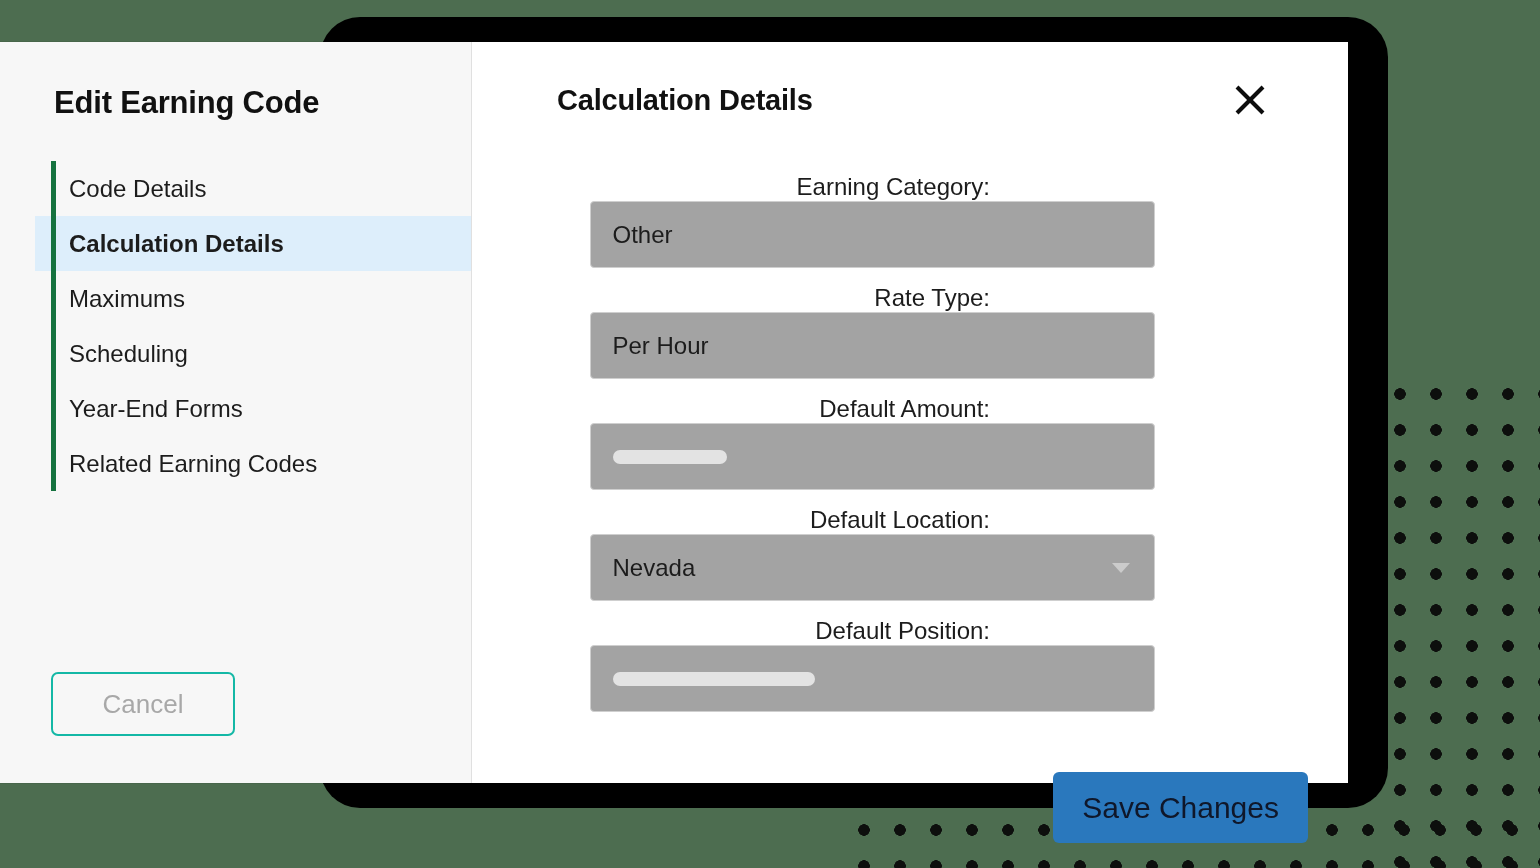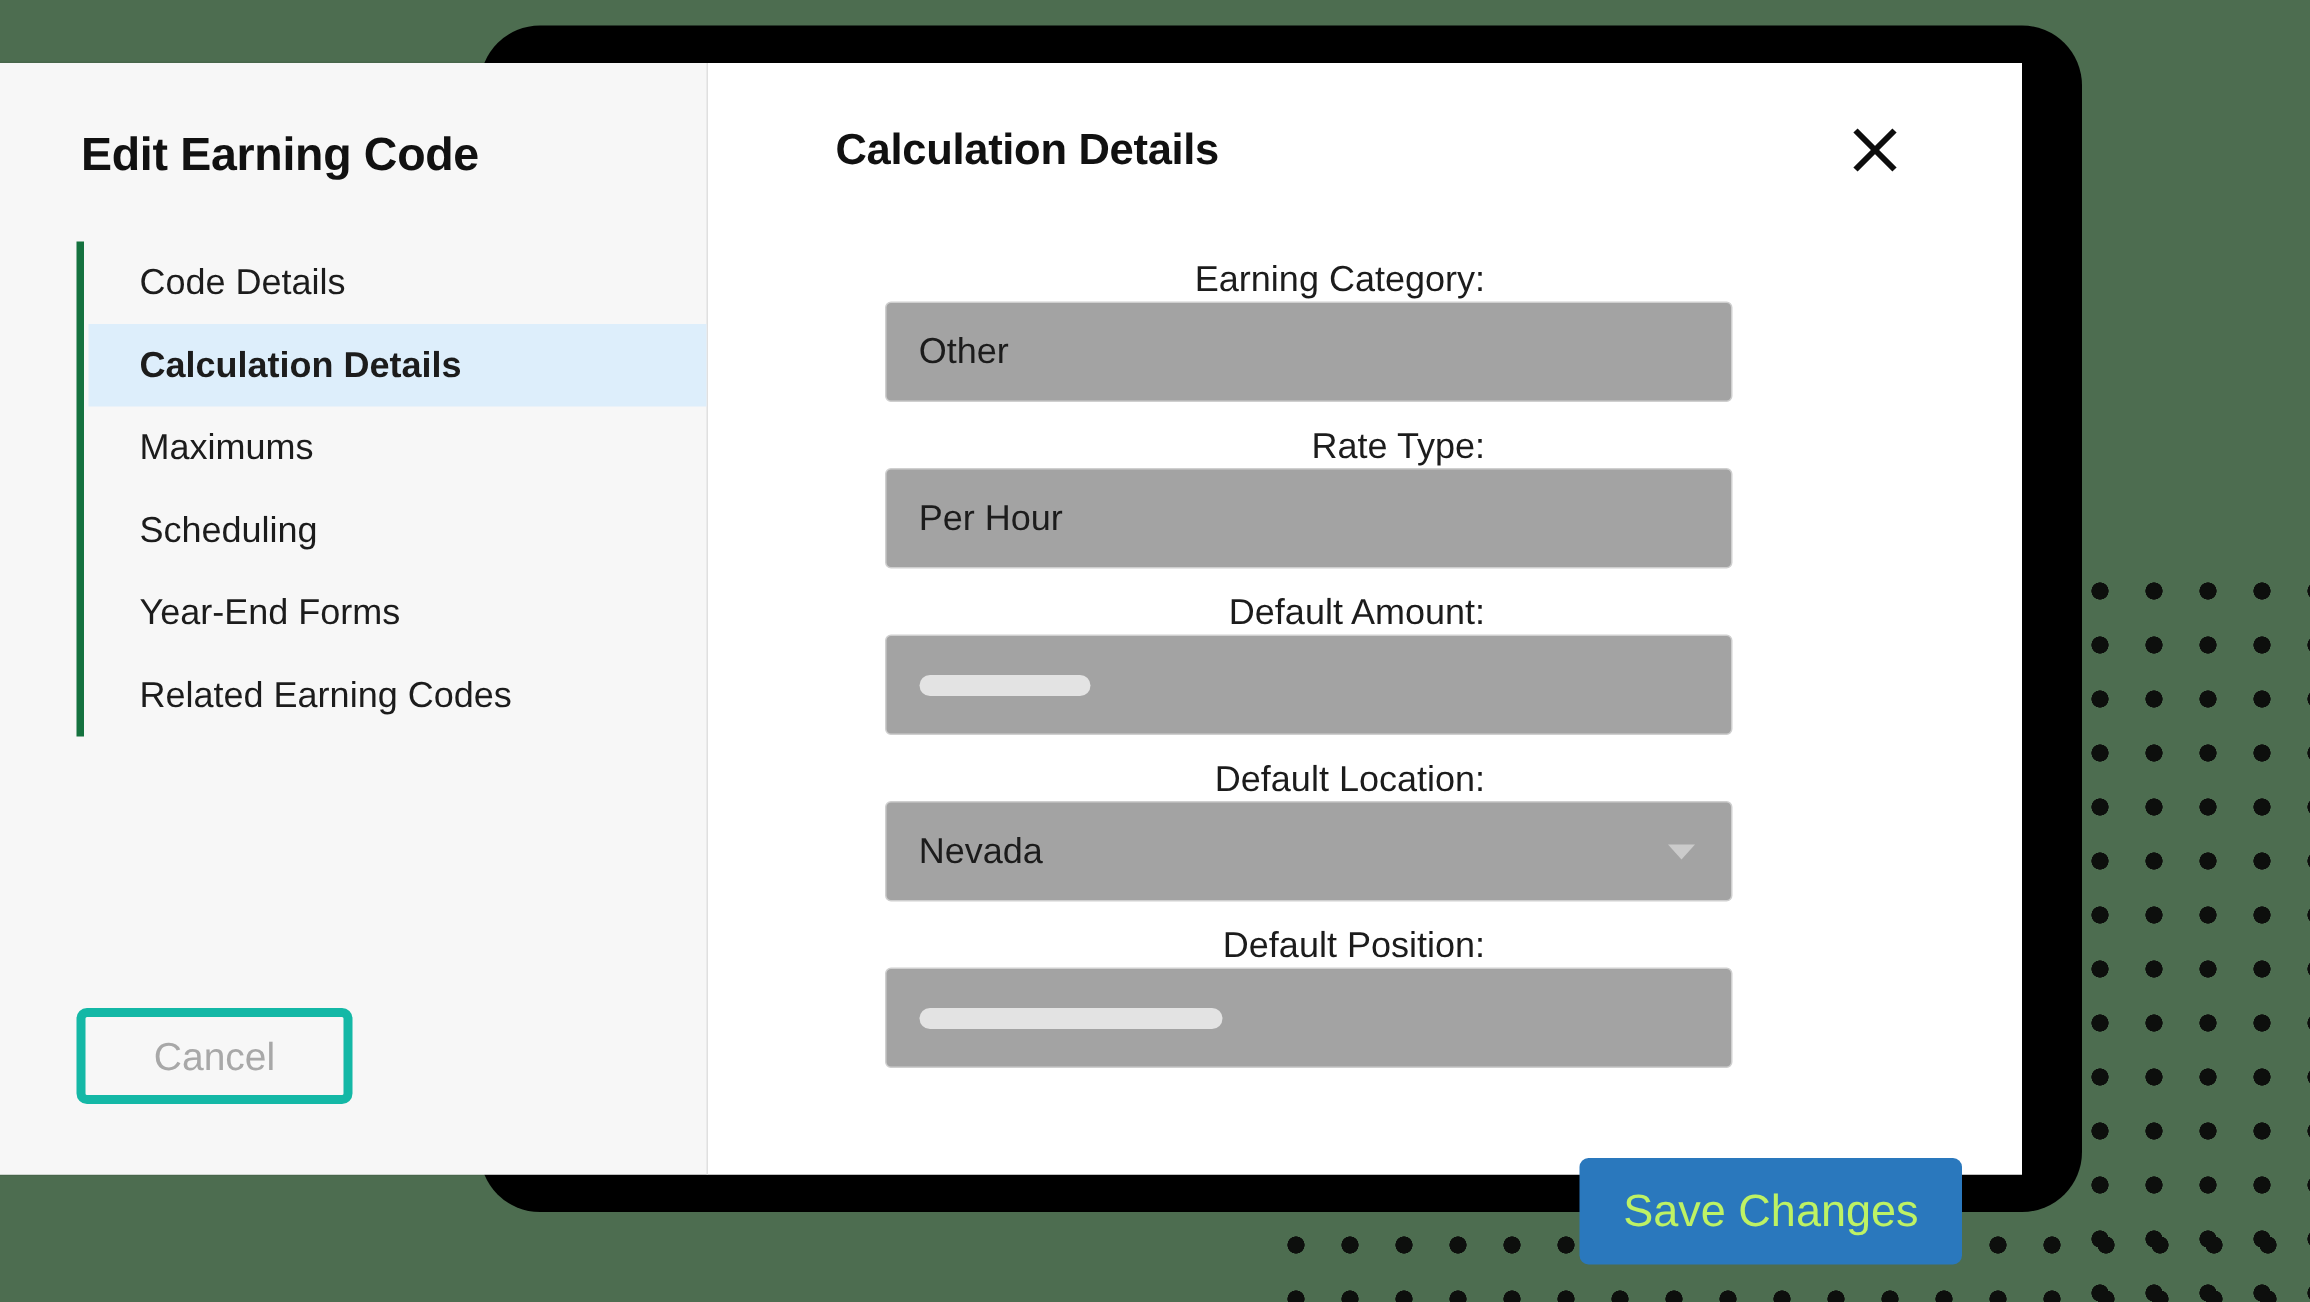--- a/index.html
+++ b/index.html
@@ -77,21 +77,21 @@
     font-size: 31px;
     font-weight: bold;
     color: #111111;
     letter-spacing: -0.2px;
     padding: 43px 0 0 54px;
   }
 
   .nav-wrap {
     position: relative;
     margin-top: 40px;
-    padding-left: 59px;
+    padding-left: 35px;
   }
 
   .nav-accent {
     position: absolute;
     left: 51px;
     top: 0;
     width: 5px;
     height: 330px;
     background: #15723f;
   }
@@ -118,21 +118,21 @@
 
   .sidebar-footer {
     margin-top: auto;
     padding: 0 0 47px 51px;
   }
 
   .cancel-button {
     width: 184px;
     height: 64px;
     background: #f7f7f7;
-    border: 6px solid #14b8a6;
+    border: 2px solid #14b8a6;
     border-radius: 7px;
     font-family: "Liberation Sans", sans-serif;
     font-size: 26px;
     color: #a8a8a8;
     cursor: pointer;
   }
 
   
   .main {
     flex: 1;
@@ -234,21 +234,21 @@
     justify-content: flex-end;
     padding: 44px 40px 0 0;
   }
 
   .save-button {
     height: 71px;
     padding: 0 29px;
     background: #2a78bd;
     border: none;
     border-radius: 6px;
-    color: #bef264;
+    color: #0f172a;
     font-family: "Liberation Sans", sans-serif;
     font-size: 30px;
     cursor: pointer;
   }
 </style>
 </head>
 <body>
 
 <div class="dot-field dot-field-right"></div>
 <div class="dot-field dot-field-bottom"></div>

